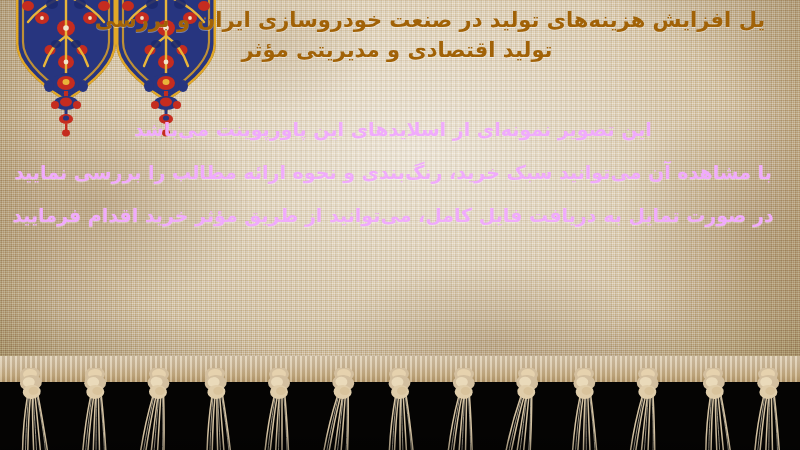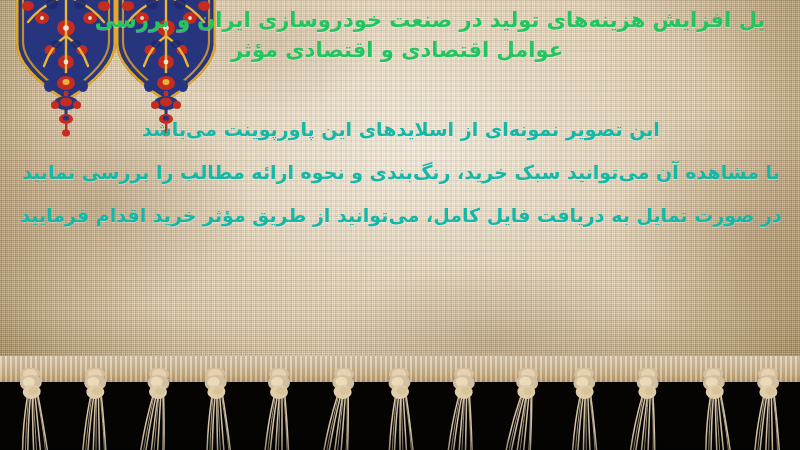--- a/index.html
+++ b/index.html
@@ -57,32 +57,32 @@
   .orn-a{left:12px;}
   .orn-b{left:112px;}
   .med-wrap{position:relative;width:108px;height:150px;}
   .medallion{position:absolute;left:0;top:0;}
   .pendant{position:absolute;}
 
   
   .title{
     position:absolute;right:8px;top:6px;width:790px;
     text-align:center;direction:rtl;
-    color:#22c55e;
+    color:#a16207;
     font-size:21px;font-weight:bold;line-height:1.42;
     letter-spacing:0px;
     text-shadow:0 1px 0 rgba(255,255,255,.35);
   }
   .title .tline{display:block;white-space:nowrap;}
   .title .tline.l1{margin-right:-66px;}
 
   .body-text{
-    position:absolute;right:8px;top:108px;width:782px;
+    position:absolute;right:16px;top:108px;width:782px;
     text-align:center;direction:rtl;
-    color:#14b8a6;
+    color:#f0abfc;
     font-size:19px;line-height:43px;font-weight:600;
     text-shadow:0 1px 0 rgba(255,255,255,.30);
   }
   .body-text .bline{display:block;white-space:nowrap;}
 
   
   .fringe-zone{
     position:absolute;left:0;top:356px;width:800px;height:94px;
     overflow:hidden;background:#050403;
   }
@@ -291,21 +291,21 @@
           <ellipse cx="31" cy="44" rx="3" ry="2.6" fill="#27357f"></ellipse>
           <rect x="30" y="50" width="2.4" height="6" fill="#c52c1f"></rect>
           <ellipse cx="31" cy="59" rx="4" ry="3.4" fill="#c52c1f"></ellipse>
         </g>
       </svg>
     </div>
   </div>
 
   <div class="title">
     <span class="tline l1">یل افزایش هزینه‌های تولید در صنعت خودروسازی ایران و بررسی</span>
-    <span class="tline l2">عوامل اقتصادی و اقتصادی مؤثر</span>
+    <span class="tline l2">تولید اقتصادی و مدیریتی مؤثر</span>
   </div>
 
   <div class="body-text">
     <span class="bline">این تصویر نمونه‌ای از اسلایدهای این پاورپوینت می‌باشد</span>
     <span class="bline">با مشاهده آن می‌توانید سبک خرید، رنگ‌بندی و نحوه ارائه مطالب را بررسی نمایید</span>
     <span class="bline">در صورت تمایل به دریافت فایل کامل، می‌توانید از طریق مؤثر خرید اقدام فرمایید</span>
   </div>
 
   <div class="fringe-zone">
     <div class="fringe-top"></div>

